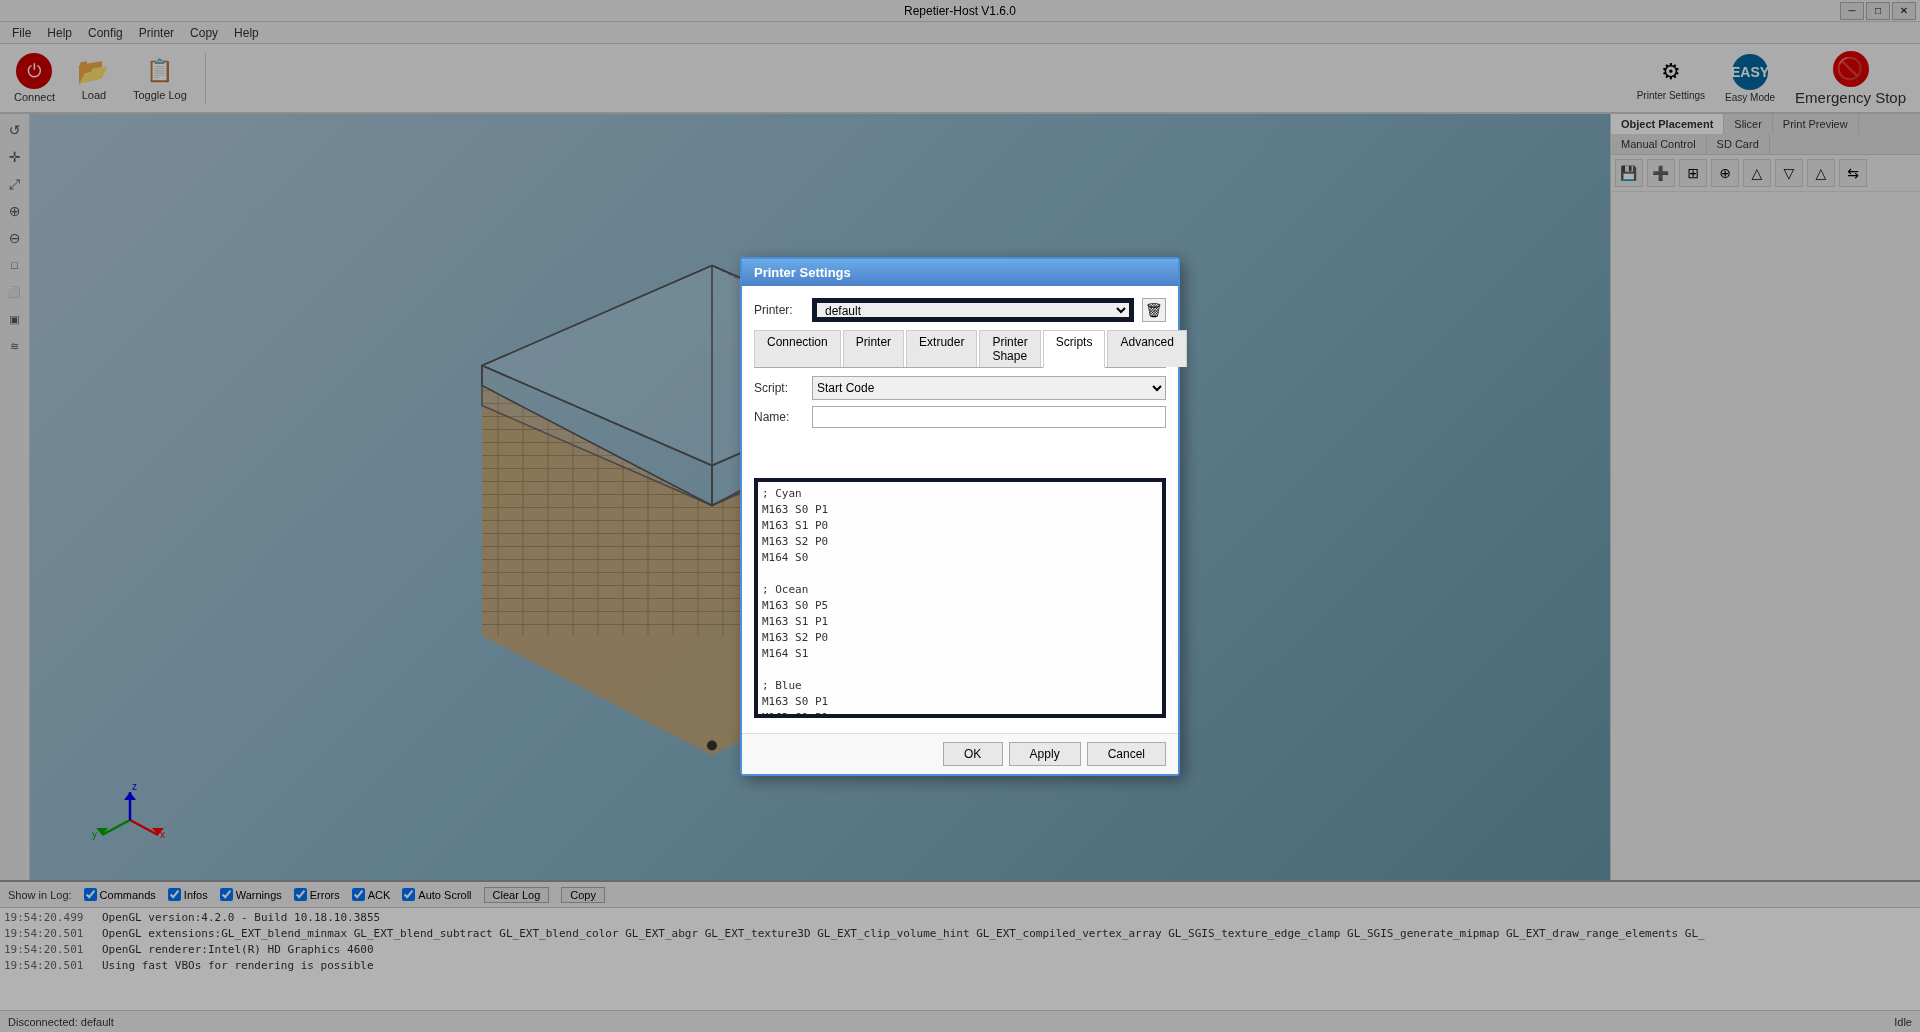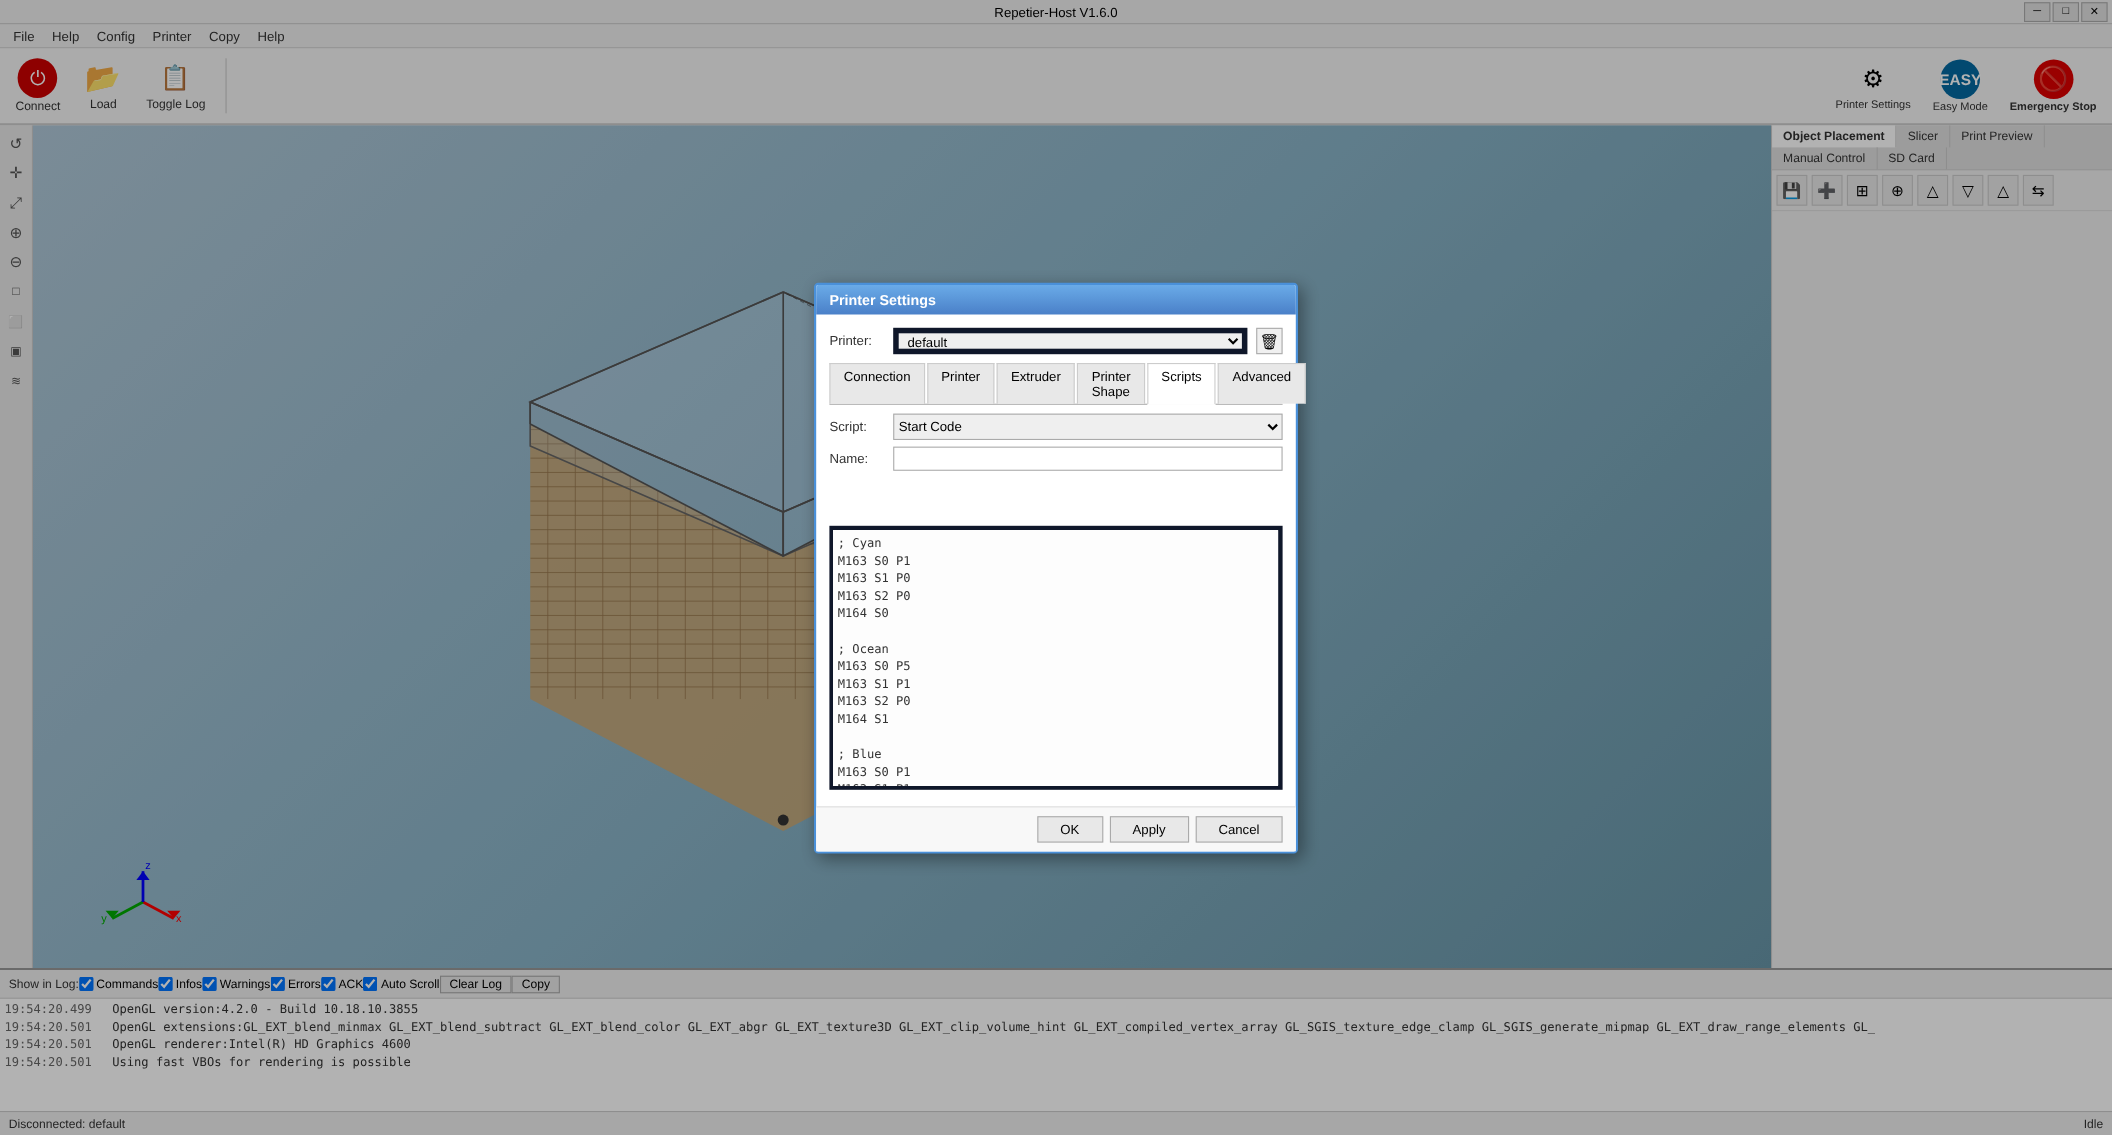--- a/index.html
+++ b/index.html
@@ -42,21 +42,21 @@
     
     #right-panel { width: 310px; background: #f0f0f0; border-left: 1px solid #ccc; display: flex; flex-direction: column; }
     #panel-tabs { display: flex; background: #e0e0e0; border-bottom: 1px solid #ccc; flex-wrap: wrap; }
     .panel-tab { padding: 4px 10px; font-size: 11px; cursor: pointer; border-right: 1px solid #ccc; color: #333; }
     .panel-tab.active { background: white; font-weight: bold; }
     #panel-toolbar { display: flex; gap: 4px; padding: 4px; background: #f0f0f0; border-bottom: 1px solid #ddd; }
     .panel-tool-btn { width: 28px; height: 28px; background: #e8e8e8; border: 1px solid #ccc; display: flex; align-items: center; justify-content: center; cursor: pointer; font-size: 14px; }
 
     
     #log-area { height: 130px; background: #fff; border-top: 2px solid #999; display: flex; flex-direction: column; }
-    #log-toolbar { display: flex; align-items: center; padding: 3px 8px; background: #f0f0f0; border-bottom: 1px solid #ccc; height: 26px; }
+    #log-toolbar { display: flex; align-items: center; gap: 12px; padding: 3px 8px; background: #f0f0f0; border-bottom: 1px solid #ccc; height: 26px; }
     .log-toolbar-label { font-size: 11px; color: #333; }
     .log-checkbox-item { display: flex; align-items: center; gap: 3px; font-size: 11px; cursor: pointer; }
     .log-checkbox-item input { cursor: pointer; }
     .log-btn { padding: 1px 8px; font-size: 11px; background: #e8e8e8; border: 1px solid #aaa; cursor: pointer; }
     #log-content { flex: 1; overflow-y: auto; padding: 2px 4px; font-family: monospace; font-size: 11px; background: #fff; }
     .log-row { display: flex; gap: 8px; line-height: 16px; }
     .log-time { color: #666; min-width: 90px; }
     .log-msg { color: #333; flex: 1; white-space: nowrap; overflow: hidden; text-overflow: ellipsis; }
     #status-bar { height: 22px; background: #f0f0f0; border-top: 1px solid #ccc; display: flex; align-items: center; padding: 0 8px; font-size: 11px; color: #333; }
 
@@ -128,21 +128,21 @@
     <div class="toolbar-btn" style="min-width:70px;">
       <div class="toolbar-btn-icon" style="font-size:22px;">⚙</div>
       <div class="toolbar-btn-label" style="font-size:10px;">Printer Settings</div>
     </div>
     <div id="easy-mode-btn" class="toolbar-btn" style="min-width:60px;">
       <div class="toolbar-btn-icon">EASY</div>
       <div class="toolbar-btn-label" style="font-size:10px;">Easy Mode</div>
     </div>
     <div id="emergency-btn" class="toolbar-btn" style="min-width:60px;">
       <div class="toolbar-btn-icon" style="font-size:22px;">🚫</div>
-      <div class="toolbar-btn-label" style="font-size:10px;font-weight:bold;">Emergency Stop</div>
+      <div class="toolbar-btn-label" style="font-size:15px;">Emergency Stop</div>
     </div>
   </div>
 </div>
 
 <div id="main">
 
   <div id="left-tools">
     <div class="tool-btn">↺</div>
     <div class="tool-btn">✛</div>
     <div class="tool-btn">⤢</div>

